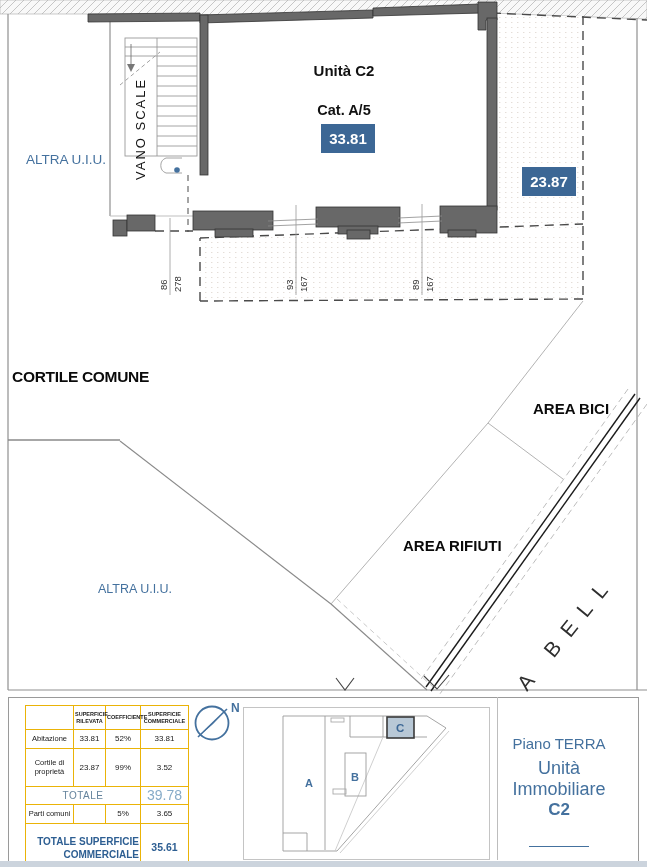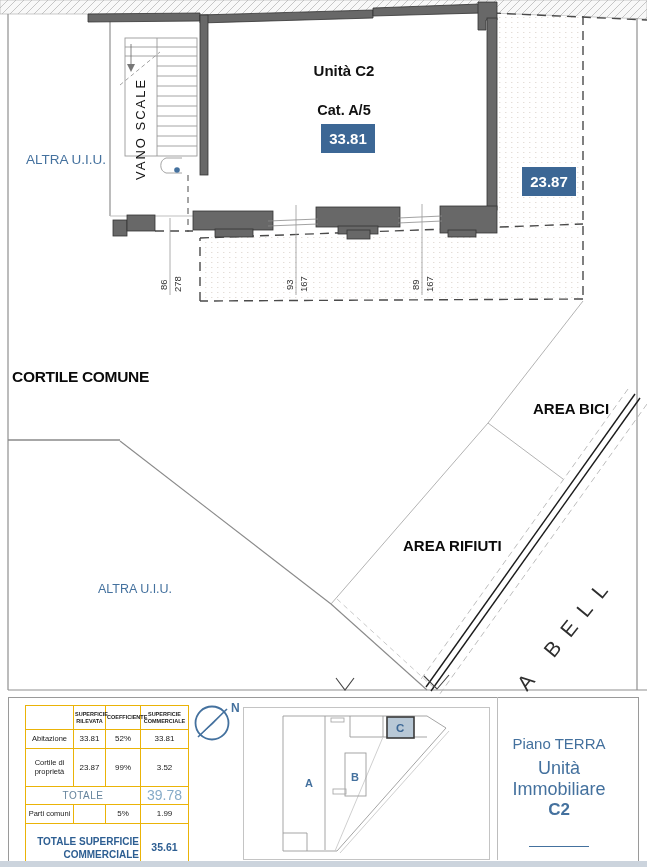--- a/index.html
+++ b/index.html
@@ -233,21 +233,21 @@
         <td>3.52</td>
       </tr>
       <tr style="height:18px">
         <td colspan="3" class="tot-lbl">TOTALE</td>
         <td class="tot-val">39.78</td>
       </tr>
       <tr style="height:19px">
         <td class="lbl">Parti  comuni</td>
         <td></td>
         <td>5%</td>
-        <td>1.99</td>
+        <td>3.65</td>
       </tr>
       <tr style="height:48px">
         <td colspan="3" class="grand-lbl">TOTALE SUPERFICIE COMMERCIALE</td>
         <td class="grand-val">35.61</td>
       </tr>
     </tbody>
       </table>
   </div>
 
   <div id="titleblock" class="overlay">

